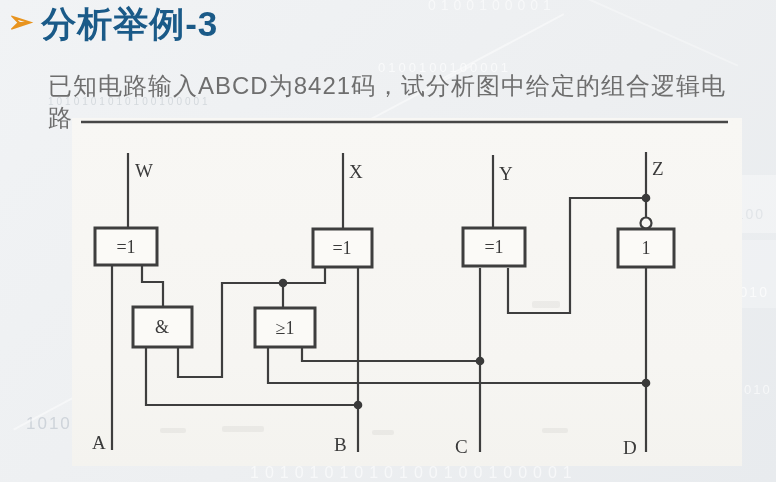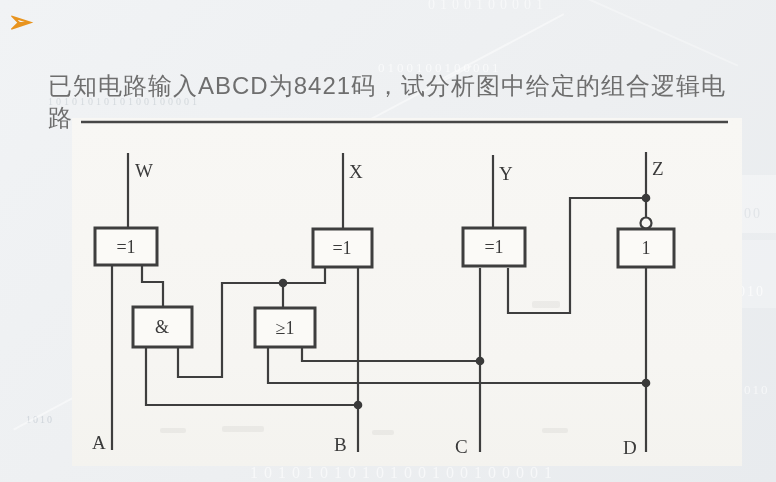--- a/index.html
+++ b/index.html
@@ -2,28 +2,28 @@
 <html><head>
 <meta charset="utf-8">
 <style>
   html,body{margin:0;padding:0;}
   body{
     width:776px;height:482px;position:relative;overflow:hidden;
     background:linear-gradient(135deg,#f1f3f5 0%,#edeff1 55%,#e8ebee 100%);
     font-family:"Liberation Sans", sans-serif;
   }
   
-  .wm{position:absolute;font-family:Liberation Serif, serif;pointer-events:none;white-space:nowrap;}
+  .wm{position:absolute;font-family:Liberation Sans, sans-serif;pointer-events:none;white-space:nowrap;}
   .wm-sub{left:48px;top:96px;font-size:10px;letter-spacing:3px;color:rgba(178,186,194,0.45);}
   .wm-mid{left:378px;top:60px;font-size:13px;letter-spacing:3px;color:rgba(255,255,255,0.65);}
   .wm-top{left:428px;top:-3px;font-size:14px;letter-spacing:5px;color:rgba(255,255,255,0.55);}
   .wm-right-a{left:726px;top:206px;font-size:14px;letter-spacing:2px;color:rgba(186,194,202,0.5);}
   .wm-right-b{left:720px;top:284px;font-size:14px;letter-spacing:2px;color:rgba(255,255,255,0.7);}
   .wm-right-c{left:744px;top:382px;font-size:13px;letter-spacing:2px;color:rgba(255,255,255,0.6);}
-  .wm-bl{left:26px;top:414px;font-size:10px;letter-spacing:2px;color:rgba(192,200,208,0.7);}
+  .wm-bl{left:26px;top:414px;font-size:17px;letter-spacing:2px;color:rgba(192,200,208,0.7);}
   .wm-bottom{left:250px;top:464px;font-size:16px;letter-spacing:6px;color:rgba(255,255,255,0.6);}
   .diag{position:absolute;height:2px;background:rgba(255,255,255,0.45);pointer-events:none;}
   .d1{left:330px;top:100px;width:150px;transform:rotate(-28deg);}
   .d2{left:432px;top:46px;width:140px;transform:rotate(-28deg);}
   .d3{left:6px;top:398px;width:130px;transform:rotate(-28deg);}
   .d4{left:556px;top:26px;width:190px;transform:rotate(24deg);background:rgba(255,255,255,0.3);}
   .block{position:absolute;pointer-events:none;background:rgba(255,255,255,0.35);}
   .b1{left:735px;top:175px;width:41px;height:58px;}
   .b2{left:733px;top:240px;width:43px;height:68px;background:rgba(255,255,255,0.25);}
 
@@ -55,20 +55,21 @@
 <div class="wm wm-bottom">1010101010100100100001</div>
 <div class="diag d1"></div>
 <div class="diag d2"></div>
 <div class="diag d3"></div>
 <div class="diag d4"></div>
 <div class="block b1"></div>
 <div class="block b2"></div>
 
 <div class="header">
   <span class="bullet">➢</span>
+  <h1 class="title">分析举例-3</h1>
 </div>
 
 <p class="subtitle">已知电路输入ABCD为8421码，试分析图中给定的组合逻辑电路。</p>
 
 <div class="scan">
   <svg width="670" height="348" viewBox="0 0 670 348">
 
     <path d="M9,4 H656" stroke="#474747" stroke-width="2.6" fill="none"></path>
 
     <g fill="rgba(60,60,60,0.06)">

